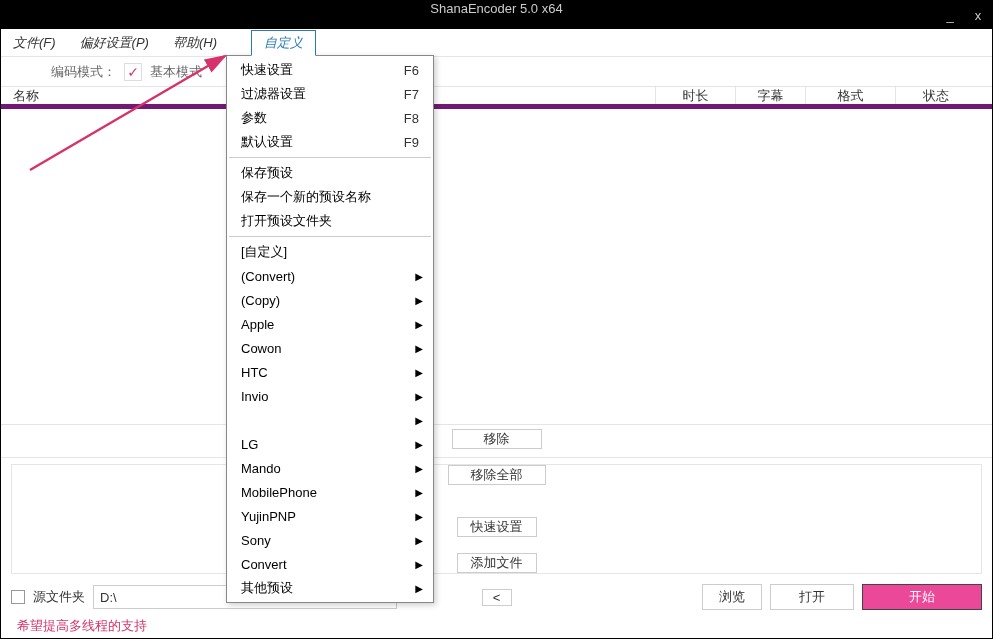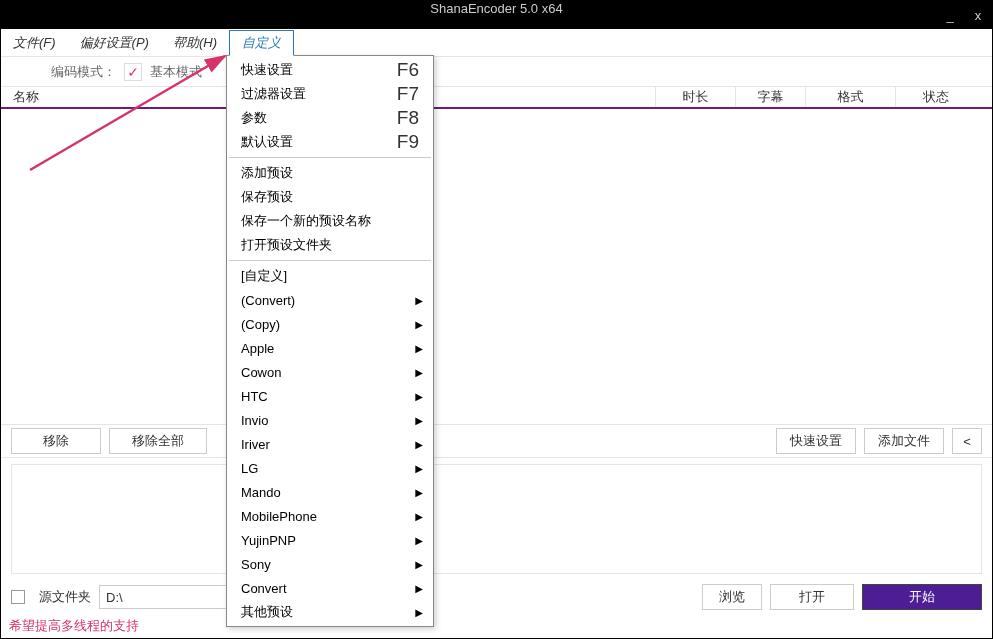--- a/index.html
+++ b/index.html
@@ -3,49 +3,49 @@
 <meta charset="utf-8">
 <style>
 * { margin: 0; padding: 0; box-sizing: border-box; font-family: "Microsoft YaHei", Arial, sans-serif; font-size: 13px; }
 body { background: #fff; width: 993px; height: 639px; overflow: hidden; border: 1px solid #000; }
 .titlebar { background: #000; color: #fff; height: 28px; display: flex; align-items: flex-start; justify-content: center; position: relative; }
 .titlebar-title { color: #ccc; font-size: 13px; }
 .titlebar-controls { position: absolute; right: 0; top: 0; display: flex; height: 28px; }
 .tb-btn { width: 28px; height: 28px; display: flex; align-items: center; justify-content: center; color: #ccc; cursor: pointer; }
 .menubar { height: 28px; display: flex; align-items: center; border-bottom: 1px solid #e5e5e5; background: #fff; font-style: italic; }
 .menu-item { padding: 0 12px; height: 26px; display: flex; align-items: center; cursor: pointer; color: #333; }
-.menu-item.active { border: 1px solid #2a7ab0; border-bottom: 1px solid #fff; color: #2a7ab0; position: relative; z-index: 11; background: #fff; margin-bottom: -1px; }
+.menu-item.active { border: 1px solid #2a7ab0; border-bottom: 1px solid #fff; color: #2a7ab0; position: relative; z-index: 11; background: #fff; margin-bottom: -1px; margin-left: 22px; }
 .toolbar { height: 30px; display: flex; align-items: center; padding: 0 10px; gap: 8px; border-bottom: 1px solid #e5e5e5; }
 .toolbar-label { color: #666; margin-left: 40px; }
 .check-icon { color: #d6336c; width: 18px; height: 18px; border: 1px solid #ddd; display: inline-flex; align-items: center; justify-content: center; font-size: 14px; }
 .mode-text { color: #666; }
-.columns { display: flex; height: 22px; border-bottom: 2px solid #701a75; background: #fff; }
+.columns { display: flex; height: 22px; border-bottom: 5px solid #701a75; background: #fff; }
 .col { border-right: 1px solid #e5e5e5; display: flex; align-items: center; padding: 0 8px; color: #333; }
 .col-name { width: 655px; border-right: 1px solid #e5e5e5; padding-left: 12px; }
 .col-dur { width: 80px; justify-content: center; }
 .col-sub { width: 70px; justify-content: center; }
 .col-fmt { width: 90px; justify-content: center; }
 .col-stat { width: 80px; justify-content: center; border-right: none; }
 .main-area { height: 315px; background: #fff; }
-.button-row { height: 34px; display: flex; align-items: center; padding: 4px 10px; gap: 8px; border-top: 1px solid #e5e5e5; border-bottom: 1px solid #e5e5e5; }
+.button-row { height: 34px; display: flex; align-items: center; padding: 4px 10px; gap: 16px; border-top: 1px solid #e5e5e5; border-bottom: 1px solid #e5e5e5; flex-direction: column; }
 .btn { height: 26px; padding: 0 14px; background: #fff; border: 1px solid #ccc; display: flex; align-items: center; justify-content: center; cursor: pointer; color: #333; white-space: nowrap; }
 .btn.small { padding: 0 10px; min-width: 30px; }
-.btn.dark { background: #4c1d95; color: #fff; border-color: #444; }
+.btn.dark { background: #ec4899; color: #fff; border-color: #444; }
 .flex-spacer { flex: 1; }
 .preview-area { height: 110px; background: #fff; border: 1px solid #e5e5e5; margin: 6px 10px; }
 .path-row { height: 34px; display: flex; align-items: center; padding: 0 10px; gap: 8px; }
 .checkbox { width: 14px; height: 14px; border: 1px solid #999; display: inline-block; }
-.path-label { color: #333; margin-left: 6px; }
+.path-label { color: #333; }
 .path-input { flex: 1; height: 24px; border: 1px solid #ccc; padding: 0 6px; background: #fff; color: #333; max-width: 550px; }
-.status-row { height: 24px; display: flex; align-items: center; padding: 0 8px; }
+.status-row { height: 24px; display: flex; align-items: center; padding: 0 16px; }
 .status-link { color: #d6336c; cursor: pointer; }
 .dropdown { position: absolute; left: 226px; top: 55px; width: 208px; background: #fff; border: 1px solid #888; box-shadow: 2px 2px 6px rgba(0,0,0,0.2); z-index: 10; padding: 2px 0; }
 .dd-item { height: 24px; display: flex; align-items: center; padding: 0 14px; cursor: pointer; position: relative; }
 .dd-label { flex: 1; color: #000; }
-.dd-shortcut { color: #333; font-size: 19px; }
+.dd-shortcut { color: #333; font-size: 13px; }
 .dd-arrow { position: absolute; right: 10px; font-size: 10px; }
 .dd-sep { height: 1px; background: #ccc; margin: 3px 2px; }
 .arrow-annotation { position: absolute; left: 20px; top: 50px; z-index: 20; pointer-events: none; }
 </style>
 </head>
 <body>
 
 <div class="titlebar">
   <span class="titlebar-title">ShanaEncoder 5.0 x64</span>
   <div class="titlebar-controls">
@@ -117,23 +117,20 @@
         <span class="dd-shortcut">F8</span>
       </div>
       <div class="dd-item">
         <span class="dd-label">默认设置</span>
         <span class="dd-shortcut">F9</span>
       </div>
     </div>
   <div class="dd-sep"></div>
   <div id="dd-g2">
       <div class="dd-item">
-        <span class="dd-label">添加预设</span>
-      </div>
-      <div class="dd-item">
         <span class="dd-label">保存预设</span>
       </div>
       <div class="dd-item">
         <span class="dd-label">保存一个新的预设名称</span>
       </div>
       <div class="dd-item">
         <span class="dd-label">打开预设文件夹</span>
       </div>
     </div>
   <div class="dd-sep"></div>
@@ -159,21 +156,20 @@
       </div>
       <div class="dd-item">
         <span class="dd-label">HTC</span>
         <span class="dd-arrow">▶</span>
       </div>
       <div class="dd-item">
         <span class="dd-label">Invio</span>
         <span class="dd-arrow">▶</span>
       </div>
       <div class="dd-item">
-        <span class="dd-label">Iriver</span>
         <span class="dd-arrow">▶</span>
       </div>
       <div class="dd-item">
         <span class="dd-label">LG</span>
         <span class="dd-arrow">▶</span>
       </div>
       <div class="dd-item">
         <span class="dd-label">Mando</span>
         <span class="dd-arrow">▶</span>
       </div>

